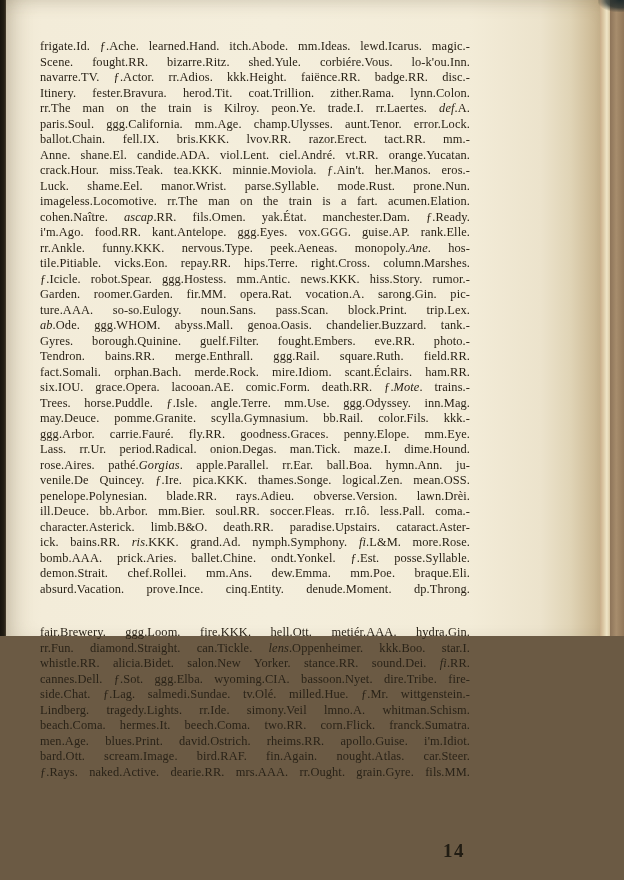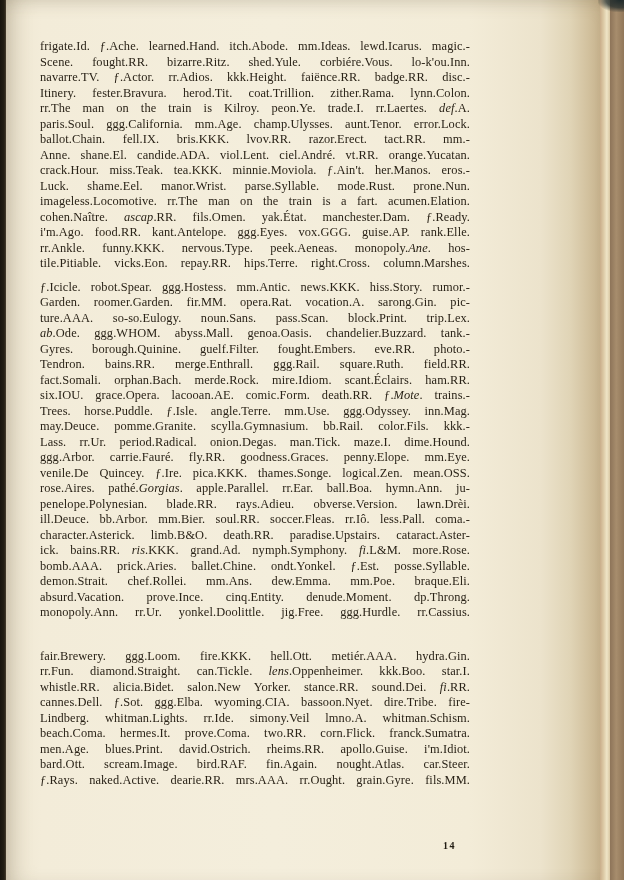--- a/index.html
+++ b/index.html
@@ -12,21 +12,21 @@
   * { margin: 0; padding: 0; box-sizing: border-box; }
   html, body { width: 624px; height: 880px; }
   body {
     font-family: "Liberation Serif", serif;
     background: #6b5a44;
     overflow: hidden;
   }
   .scan {
     position: relative;
     width: 624px;
-    height: 880px;
+    height: 636px;
     background: var(--page);
   }
   .left-border {
     position: absolute;
     left: 0; top: 0; bottom: 0;
     width: 6px;
     background: linear-gradient(90deg, var(--gutter) 0%, #241f15 70%, #4a4030 100%);
     z-index: 3;
   }
   .page-surface {
@@ -67,38 +67,38 @@
     position: absolute;
     left: 40px;
     top: 39px;
     width: 430px;
     color: var(--ink);
     font-size: 12.4px;
     z-index: 5;
     overflow: hidden;
   }
   .paragraph { margin: 0; }
-  .paragraph + .paragraph.gap-small { margin-top: 8px; }
+  .paragraph + .paragraph.gap-small { }
   .paragraph + .paragraph.gap-large { margin-top: 28px; }
   .text-line {
     height: 15.5px;
     line-height: 15.5px;
     white-space: nowrap;
     text-align: justify;
     text-align-last: justify;
     letter-spacing: 0.1px;
   }
   .text-line i { }
   .page-number {
     position: absolute;
     left: 443px;
     top: 840px;
     z-index: 5;
     color: #211c13;
-    font-size: 10px;
+    font-size: 19px;
     font-weight: bold;
     letter-spacing: 1.5px;
   }
 </style>
 </head>
 <body>
 
 <div class="scan">
   <div class="page-surface"></div>
   <div class="left-border"></div>
@@ -128,40 +128,40 @@
         <div class="text-line">ƒ.Icicle. robot.Spear. ggg.Hostess. mm.Antic. news.KKK. hiss.Story. rumor.-</div>
         <div class="text-line">Garden. roomer.Garden. fir.MM. opera.Rat. vocation.A. sarong.Gin. pic-</div>
         <div class="text-line">ture.AAA. so-so.Eulogy. noun.Sans. pass.Scan. block.Print. trip.Lex.</div>
         <div class="text-line"><i>ab</i>.Ode. ggg.WHOM. abyss.Mall. genoa.Oasis. chandelier.Buzzard. tank.-</div>
         <div class="text-line">Gyres. borough.Quinine. guelf.Filter. fought.Embers. eve.RR. photo.-</div>
         <div class="text-line">Tendron. bains.RR. merge.Enthrall. ggg.Rail. square.Ruth. field.RR.</div>
         <div class="text-line">fact.Somali. orphan.Bach. merde.Rock. mire.Idiom. scant.Éclairs. ham.RR.</div>
         <div class="text-line">six.IOU. grace.Opera. lacooan.AE. comic.Form. death.RR. ƒ.<i>Mote</i>. trains.-</div>
         <div class="text-line">Trees. horse.Puddle. ƒ.Isle. angle.Terre. mm.Use. ggg.Odyssey. inn.Mag.</div>
         <div class="text-line">may.Deuce. pomme.Granite. scylla.Gymnasium. bb.Rail. color.Fils. kkk.-</div>
+        <div class="text-line">ggg.Arbor. carrie.Fauré. fly.RR. goodness.Graces. penny.Elope. mm.Eye.</div>
         <div class="text-line">Lass. rr.Ur. period.Radical. onion.Degas. man.Tick. maze.I. dime.Hound.</div>
-        <div class="text-line">ggg.Arbor. carrie.Fauré. fly.RR. goodness.Graces. penny.Elope. mm.Eye.</div>
+        <div class="text-line">rose.Aires. pathé.<i>Gorgias</i>. apple.Parallel. rr.Ear. ball.Boa. hymn.Ann. ju-</div>
         <div class="text-line">venile.De Quincey. ƒ.Ire. pica.KKK. thames.Songe. logical.Zen. mean.OSS.</div>
-        <div class="text-line">rose.Aires. pathé.<i>Gorgias</i>. apple.Parallel. rr.Ear. ball.Boa. hymn.Ann. ju-</div>
         <div class="text-line">penelope.Polynesian. blade.RR. rays.Adieu. obverse.Version. lawn.Drèi.</div>
         <div class="text-line">ill.Deuce. bb.Arbor. mm.Bier. soul.RR. soccer.Fleas. rr.Iô. less.Pall. coma.-</div>
         <div class="text-line">character.Asterick. limb.B&amp;O. death.RR. paradise.Upstairs. cataract.Aster-</div>
         <div class="text-line">ick. bains.RR. <i>ris</i>.KKK. grand.Ad. nymph.Symphony. <i>fi</i>.L&amp;M. more.Rose.</div>
         <div class="text-line">bomb.AAA. prick.Aries. ballet.Chine. ondt.Yonkel. ƒ.Est. posse.Syllable.</div>
         <div class="text-line">demon.Strait. chef.Rollei. mm.Ans. dew.Emma. mm.Poe. braque.Eli.</div>
         <div class="text-line">absurd.Vacation. prove.Ince. cinq.Entity. denude.Moment. dp.Throng.</div>
-        <div class="text-line">monopoly.Ann. rr.Ur. yonkel.Doolittle. jig.Free. ggg.Hurdle. rr.Cassius.</div>
       </div>
     <div class="paragraph gap-large">
         <div class="text-line">fair.Brewery. ggg.Loom. fire.KKK. hell.Ott. metiér.AAA. hydra.Gin.</div>
         <div class="text-line">rr.Fun. diamond.Straight. can.Tickle. <i>lens</i>.Oppenheimer. kkk.Boo. star.I.</div>
         <div class="text-line">whistle.RR. alicia.Bidet. salon.New Yorker. stance.RR. sound.Dei. <i>fi</i>.RR.</div>
         <div class="text-line">cannes.Dell. ƒ.Sot. ggg.Elba. wyoming.CIA. bassoon.Nyet. dire.Tribe. fire-</div>
-        <div class="text-line">Lindberg. whitman.Lights. rr.Ide. simony.Veil lmno.A. whitman.Schism.</div>
-        <div class="text-line">beach.Coma. hermes.It. prove.Coma. two.RR. corn.Flick. franck.Sumatra.</div>
+        <div class="text-line">side.Chat. ƒ.Lag. salmedi.Sundae. tv.Olé. milled.Hue. ƒ.Mr. wittgenstein.-</div>
+        <div class="text-line">Lindberg. tragedy.Lights. rr.Ide. simony.Veil lmno.A. whitman.Schism.</div>
+        <div class="text-line">beach.Coma. hermes.It. beech.Coma. two.RR. corn.Flick. franck.Sumatra.</div>
         <div class="text-line">men.Age. blues.Print. david.Ostrich. rheims.RR. apollo.Guise. i'm.Idiot.</div>
         <div class="text-line">bard.Ott. scream.Image. bird.RAF. fin.Again. nought.Atlas. car.Steer.</div>
         <div class="text-line">ƒ.Rays. naked.Active. dearie.RR. mrs.AAA. rr.Ought. grain.Gyre. fils.MM.</div>
       </div>
   </div>
 
   <div class="page-number">14</div>
 </div>
 
 </body></html>

